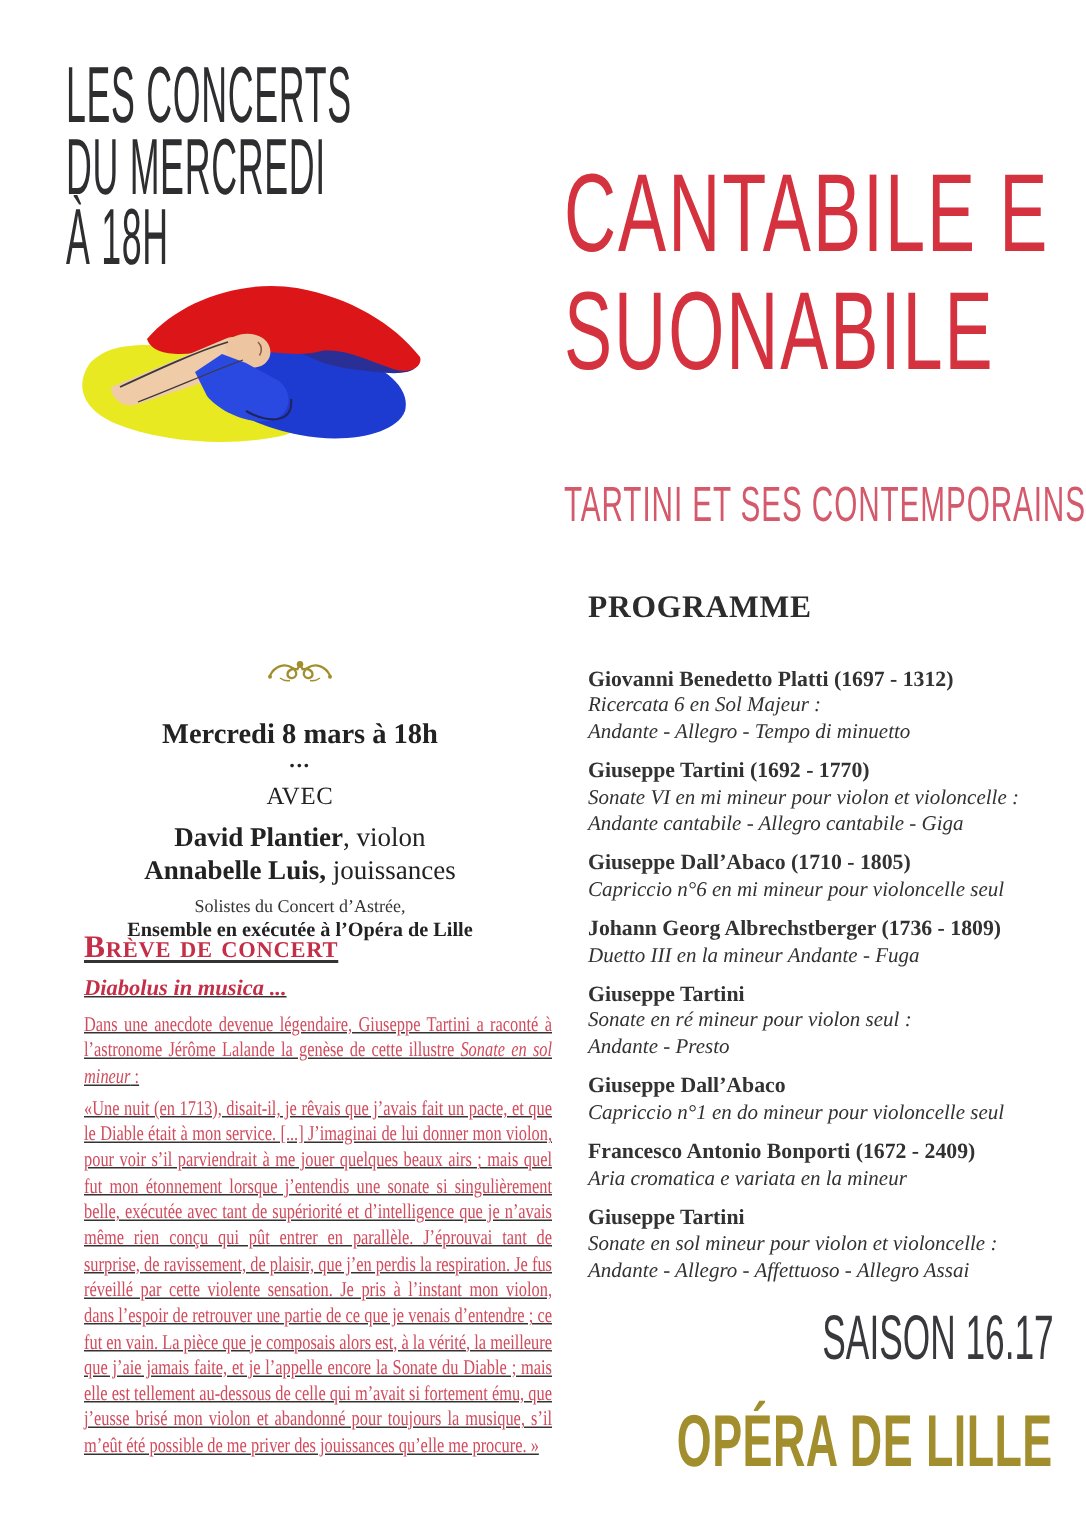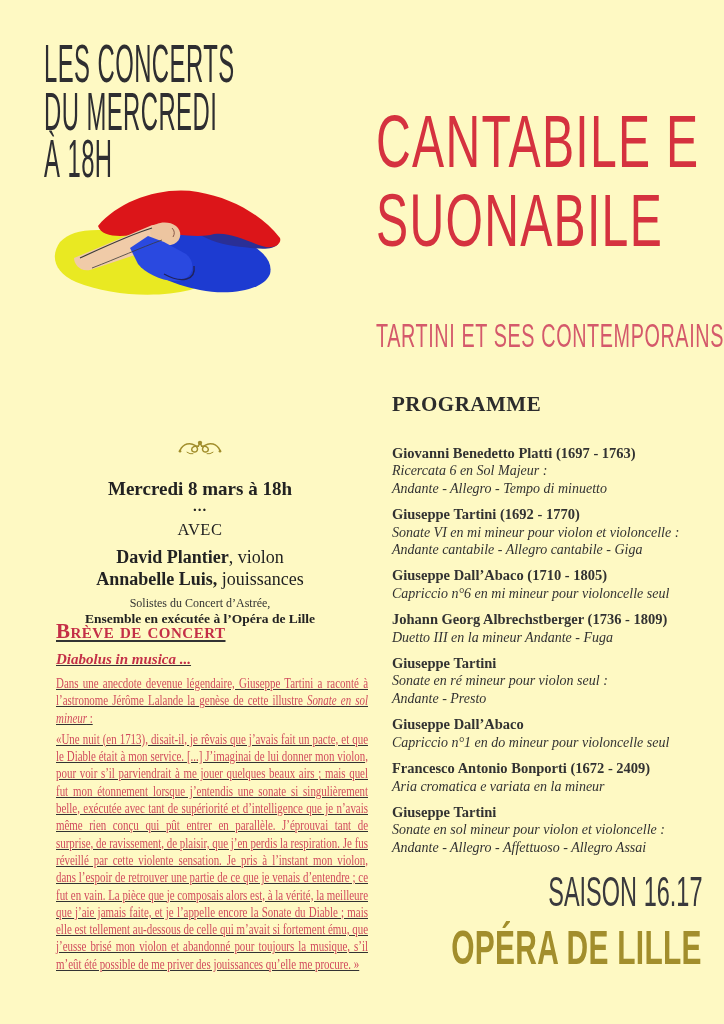--- a/index.html
+++ b/index.html
@@ -1,18 +1,18 @@
 <!DOCTYPE html>
 <html style="--ink: #2e2e31; --red: #d5323f; --pink: #d4596b; --red2: #c42f47; --bodyred: #d14b5d; --gold: #a28e2c;"><head>
 <meta charset="utf-8">
 <style>
   html,body{margin:0;padding:0;background:#888;}
   .page{
     position:relative;width:724px;height:1024px;margin:0 auto;
-    background:#fef9c3;overflow:hidden;
+    background:#ffffff;overflow:hidden;
     font-family:"Liberation Serif",serif;color:#333;
   }
   .cond{display:inline-block;white-space:nowrap;transform-origin:0 0;}
   
   .series-title{position:absolute;left:44px;top:40px;
     font-family:"Liberation Sans",sans-serif;color:var(--ink,#2e2e31);}
   .series-title .line{font-size:53px;line-height:47.5px;letter-spacing:1px;}
   .series-title .line .cond{transform:scaleX(0.45);}
   
   .illustration{position:absolute;left:46px;top:184px;}
@@ -50,21 +50,21 @@
   .breve-body{width:400px;transform:scaleX(0.78);transform-origin:0 0;
     color:var(--bodyred,#d14b5d);font-size:14px;line-height:17.3px;text-align:justify;}
   .breve-body p{margin:0;}
   .breve-body .p1{margin-top:7px;}
   .breve-body .p2{margin-top:4px;}
   
   .footer{position:absolute;right:22px;top:870px;text-align:right;
     font-family:"Liberation Sans",sans-serif;}
   .season .cond{font-size:42px;line-height:44px;color:#39393d;
     transform:scaleX(0.56);transform-origin:100% 0;}
-  .brand{margin-top:7px;}
+  .brand{margin-top:21px;}
   .brand .cond{font-size:49px;line-height:52px;font-weight:700;color:var(--gold,#a28e2c);
     transform:scaleX(0.61);transform-origin:100% 0;letter-spacing:0.5px;}
 </style>
 </head>
 <body>
 
 <div class="page">
 
   <div class="series-title">
     <div class="line"><span class="cond">LES CONCERTS</span></div>
@@ -110,21 +110,21 @@
       <div class="performer"><span class="p-name">Annabelle Luis,</span><span> jouissances</span></div>
     </div>
     <div class="soloists-1">Solistes du Concert d’Astrée,</div>
     <div class="soloists-2">Ensemble en exécutée à l’Opéra de Lille</div>
   </div>
 
   <div class="programme">
     <h2>PROGRAMME</h2>
 
     <div class="entry">
-      <div class="composer">Giovanni Benedetto Platti (1697 - 1763)</div>
+      <div class="composer">Giovanni Benedetto Platti (1697 - 1312)</div>
       <div class="work">Ricercata 6 en Sol Majeur :</div>
       <div class="work">Andante - Allegro - Tempo di minuetto</div>
     </div>
     <div class="entry">
       <div class="composer">Giuseppe Tartini (1692 - 1770)</div>
       <div class="work">Sonate VI en mi mineur pour violon et violoncelle :</div>
       <div class="work">Andante cantabile - Allegro cantabile - Giga</div>
     </div>
     <div class="entry">
       <div class="composer">Giuseppe Dall’Abaco (1710 - 1805)</div>

